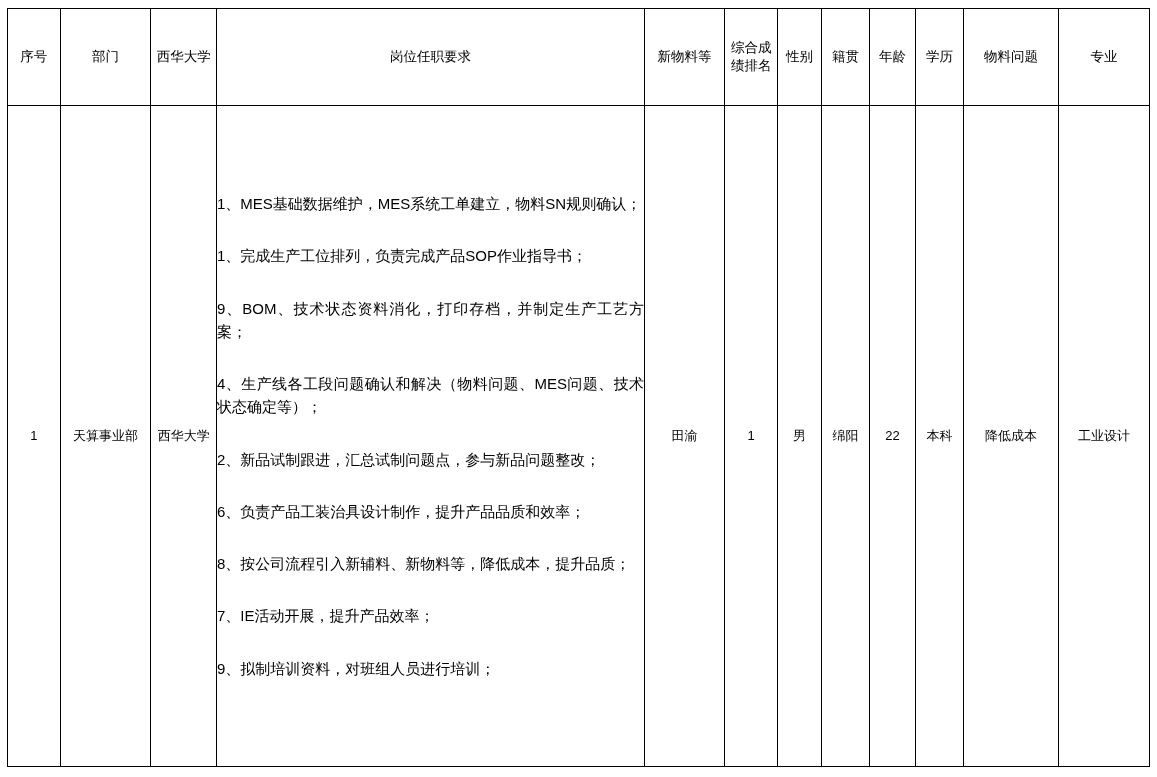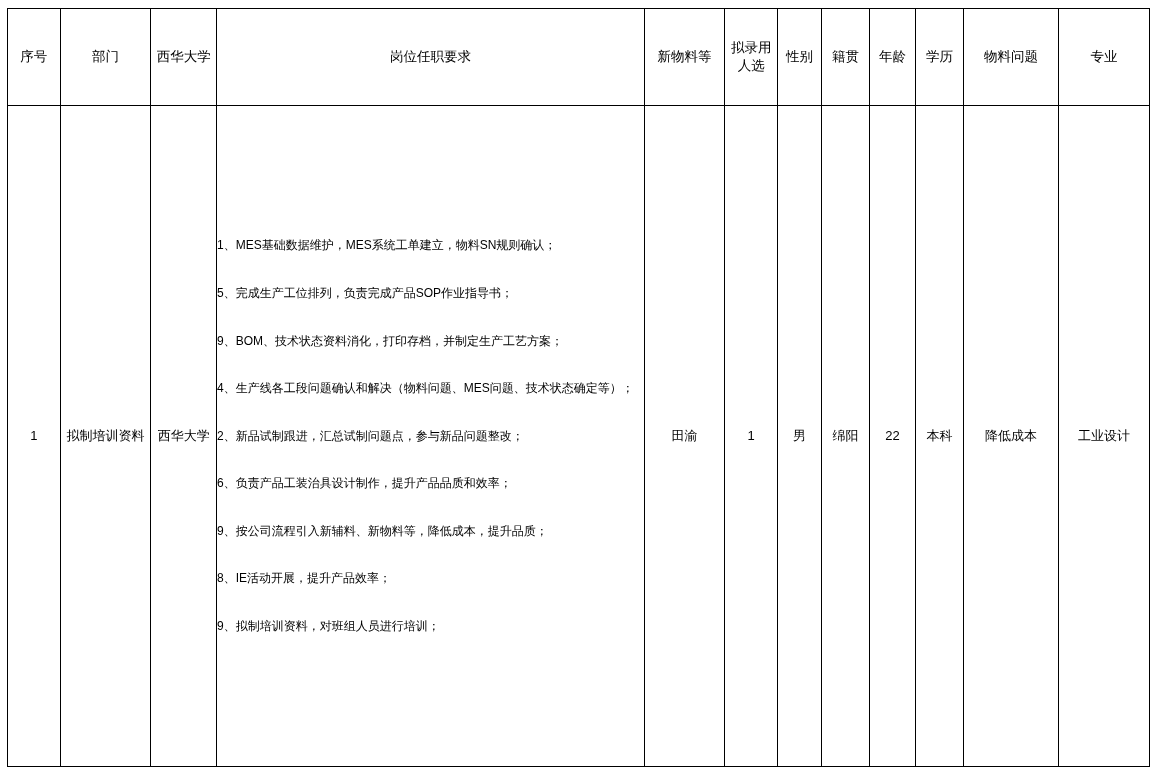--- a/index.html
+++ b/index.html
@@ -67,21 +67,21 @@
     vertical-align: top;
     padding: 10px 10px 12px 10px;
     height: 660px;
   }
   .req-list {
     margin: 0;
     padding: 0;
     list-style: none;
   }
   .req-list li {
-    font-size: 12px;
+    font-size: 15px;
     line-height: 1.55;
     margin: 0 0 29px 0;
     text-align: justify;
     word-break: break-all;
   }
   .req-list li:last-child {
     margin-bottom: 0;
   }
   td.body-cell {
     vertical-align: middle;
@@ -118,21 +118,21 @@
         <th>
             <span class="hdr-text">西华大学</span>
           </th>
         <th>
             <span class="hdr-text">岗位任职要求</span>
           </th>
         <th>
             <span class="hdr-text">新物料等</span>
           </th>
         <th>
-            <span class="hdr-text">拟录用人选</span>
+            <span class="hdr-text">综合成绩排名</span>
           </th>
         <th>
             <span class="hdr-text">性别</span>
           </th>
         <th>
             <span class="hdr-text">籍贯</span>
           </th>
         <th>
             <span class="hdr-text">年龄</span>
           </th>
@@ -143,32 +143,32 @@
             <span class="hdr-text">物料问题</span>
           </th>
         <th>
             <span class="hdr-text">专业</span>
           </th>
       </tr>
     </thead>
     <tbody>
       <tr>
         <td class="body-cell">1</td>
-        <td class="body-cell">拟制培训资料</td>
+        <td class="body-cell">天算事业部</td>
         <td class="body-cell">西华大学</td>
         <td class="req-cell">
           <ul class="req-list">
             <li>1、MES基础数据维护，MES系统工单建立，物料SN规则确认；</li>
-            <li>5、完成生产工位排列，负责完成产品SOP作业指导书；</li>
+            <li>1、完成生产工位排列，负责完成产品SOP作业指导书；</li>
             <li>9、BOM、技术状态资料消化，打印存档，并制定生产工艺方案；</li>
             <li>4、生产线各工段问题确认和解决（物料问题、MES问题、技术状态确定等）；</li>
             <li>2、新品试制跟进，汇总试制问题点，参与新品问题整改；</li>
             <li>6、负责产品工装治具设计制作，提升产品品质和效率；</li>
-            <li>9、按公司流程引入新辅料、新物料等，降低成本，提升品质；</li>
-            <li>8、IE活动开展，提升产品效率；</li>
+            <li>8、按公司流程引入新辅料、新物料等，降低成本，提升品质；</li>
+            <li>7、IE活动开展，提升产品效率；</li>
             <li>9、拟制培训资料，对班组人员进行培训；</li>
           </ul>
         </td>
         <td class="body-cell">田渝</td>
         <td class="body-cell">1</td>
         <td class="body-cell">男</td>
         <td class="body-cell">绵阳</td>
         <td class="body-cell">22</td>
         <td class="body-cell">本科</td>
         <td class="body-cell">降低成本</td>

